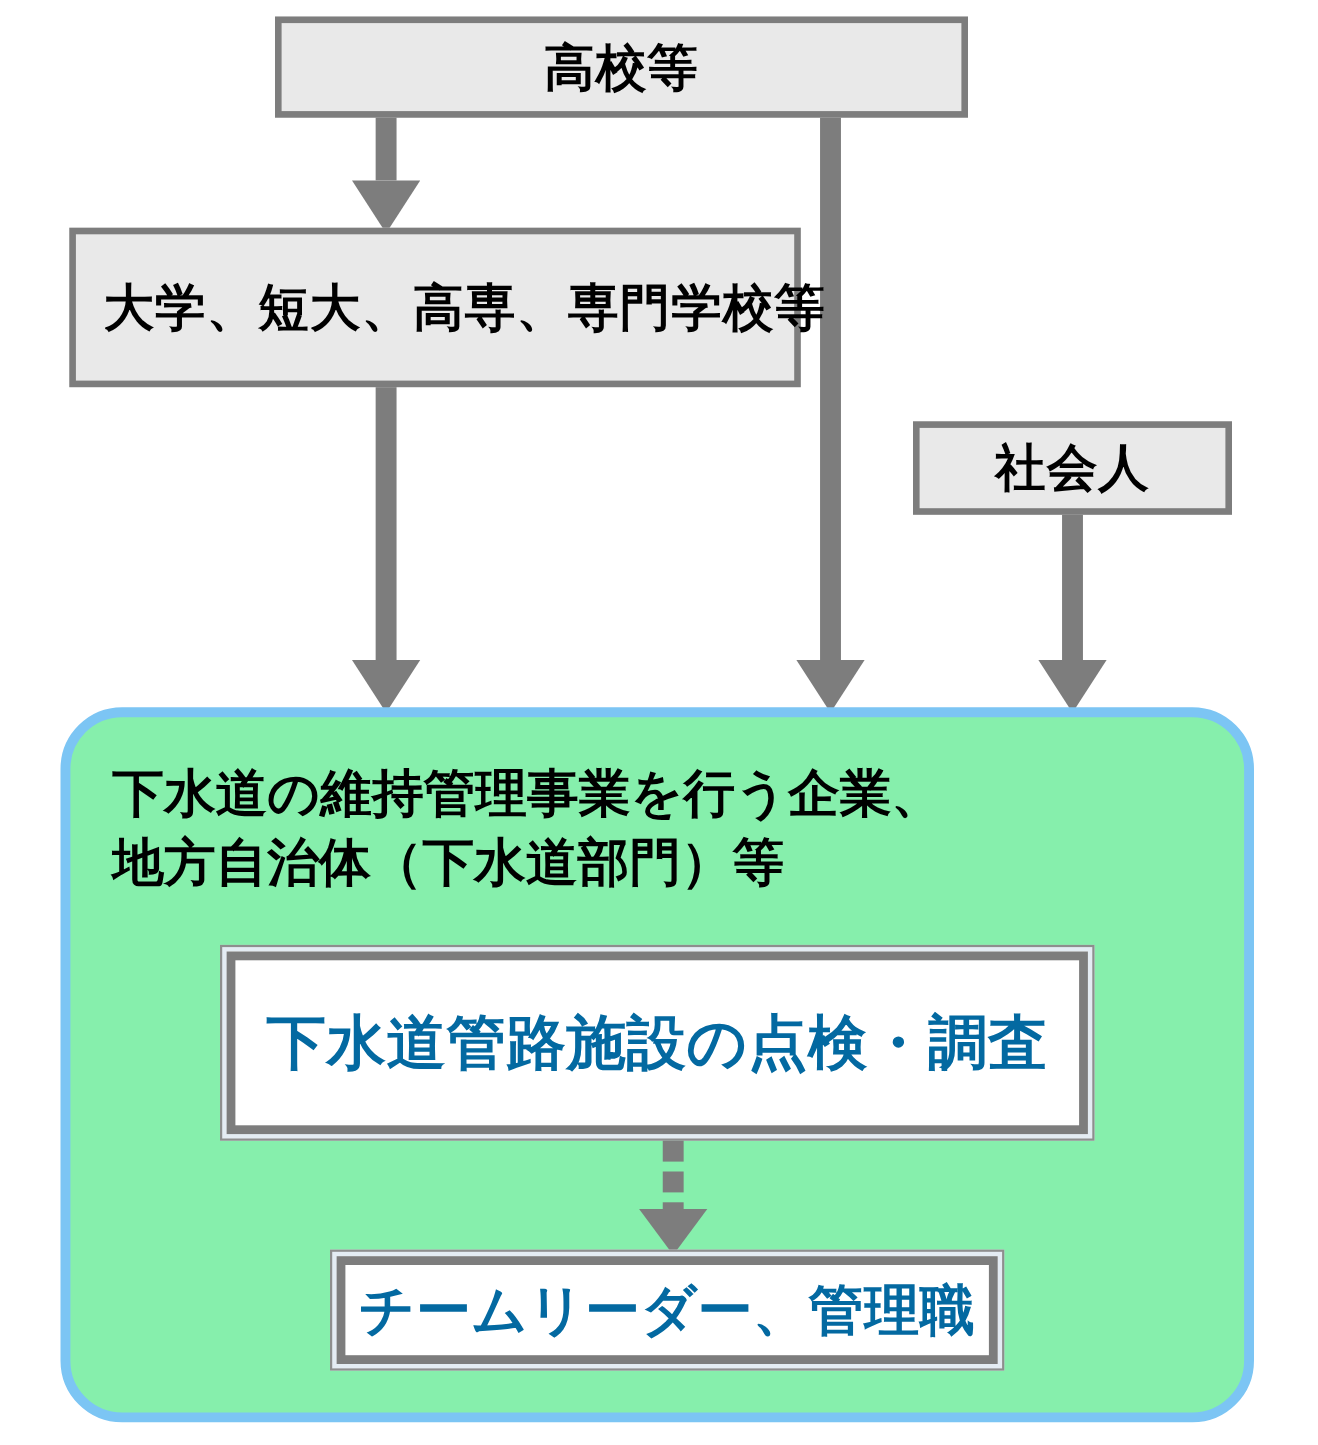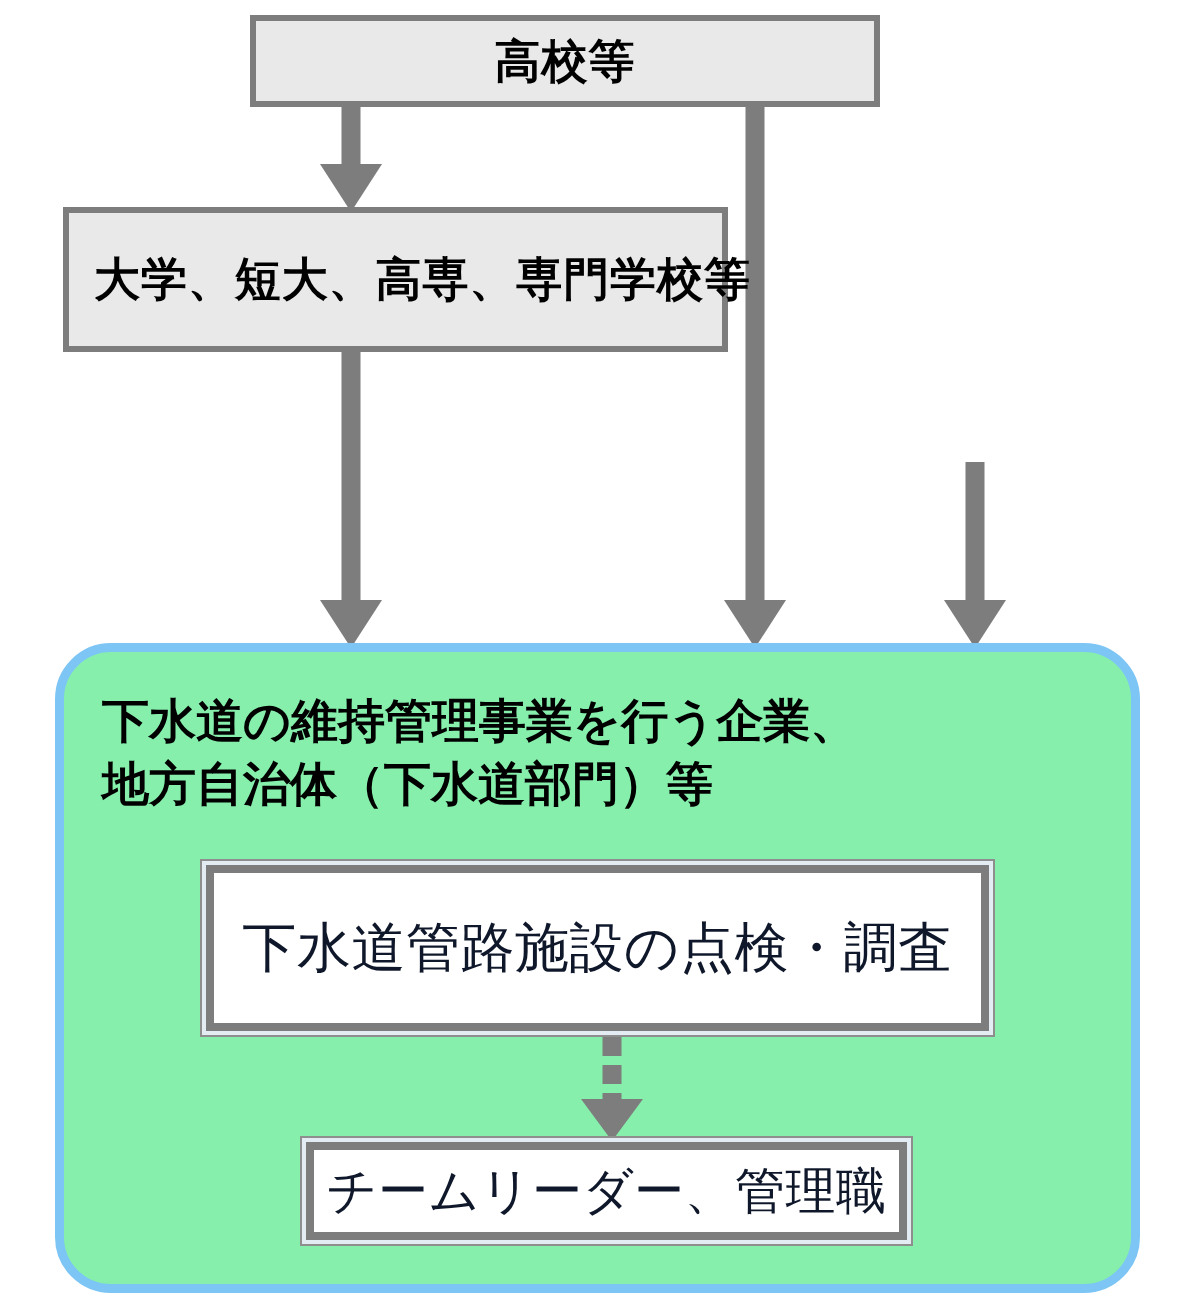--- a/index.html
+++ b/index.html
@@ -123,22 +123,22 @@
     box-sizing: border-box;
     width: 100%;
     height: 100%;
     background: #ffffff;
     border: 8px solid #7d7d7d;
     display: flex;
     align-items: center;
     justify-content: center;
   }
   .wbox-inner .label {
-    color: #0f172a;
-    font-weight: normal;
+    color: #0369a1;
+    font-weight: bold;
     white-space: nowrap;
     letter-spacing: 0.01em;
   }
 
   #box-tenken { left: 200px; top: 859px; width: 795px; height: 178px; }
   #box-tenken .label { font-size: 54px; }
 
   #box-leader { left: 300px; top: 1136px; width: 613px; height: 110px; }
   #box-leader .label { font-size: 50px; }
 
@@ -180,20 +180,23 @@
 <div id="canvas">
 
   <div class="gbox" id="box-koukou">
     <span class="label">高校等</span>
   </div>
 
   <div class="gbox" id="box-daigaku">
     <span class="label">大学、短大、高専、専門学校等</span>
   </div>
 
+  <div class="gbox" id="box-shakai">
+    <span class="label">社会人</span>
+  </div>
 
   <div class="arrow" id="arrow-koukou-daigaku">
     <div class="shaft"></div>
     <div class="head"></div>
   </div>
 
   <div class="arrow" id="arrow-daigaku-kigyou">
     <div class="shaft"></div>
     <div class="head"></div>
   </div>

